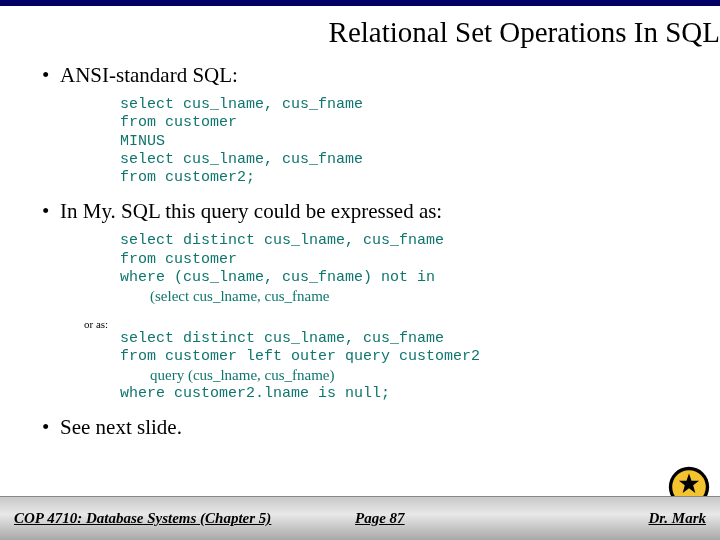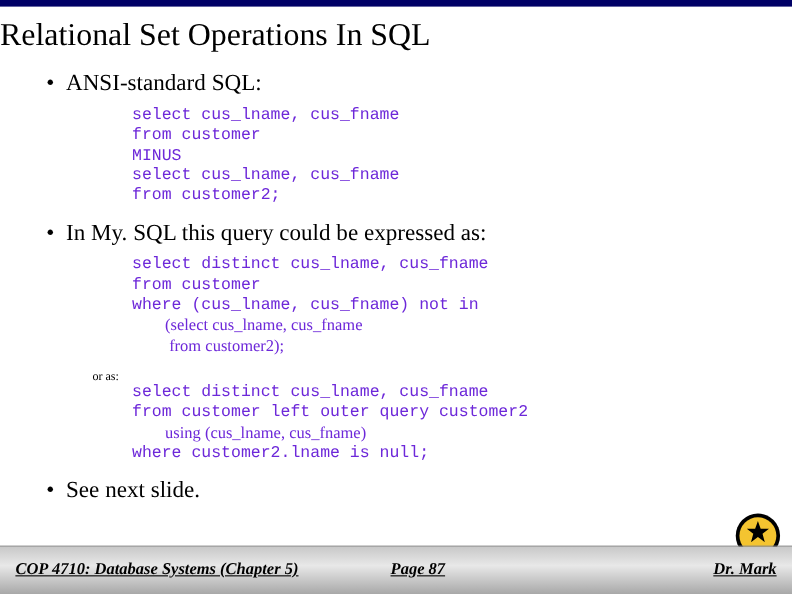--- a/index.html
+++ b/index.html
@@ -11,21 +11,21 @@
     position: relative;
     overflow: hidden;
   }
   .top-bar {
     width: 100%;
     height: 6px;
     background: #000066;
   }
   .title {
     font-size: 29px;
-    text-align: left;
+    text-align: right;
     margin: 10px 0 14px 0;
     font-weight: normal;
     color: #000;
   }
   .content {
     padding: 0 46px 0 42px;
   }
   .bullet-line {
     font-size: 21px;
     margin-bottom: 8px;
@@ -35,21 +35,21 @@
     display: inline-block;
     width: 18px;
   }
   .code-block {
     font-family: "Courier New", Courier, monospace;
     font-size: 15px;
     line-height: 1.22;
     margin-left: 78px;
     margin-bottom: 12px;
     white-space: pre;
-    color: #6d28d9;
+    color: #0f766e;
   }
   .code-block .indent1 { padding-left: 30px; display: block; font-family: Liberation Serif, serif; }
   .or-as {
     font-size: 11px;
     margin-left: 42px;
     margin-top: 2px;
     margin-bottom: 0;
     color: #000;
   }
   .footer-wrap {
@@ -114,27 +114,27 @@
 <span>select cus_lname, cus_fname</span>
 <span>from customer2;</span></div>
 
   <div class="bullet-line">
     <span class="dot">•</span><span>In My. SQL this query could be expressed as:</span>
   </div>
 
   <div class="code-block"><span>select distinct cus_lname, cus_fname</span>
 <span>from customer</span>
 <span>where (cus_lname, cus_fname) not in</span>
-<span class="indent1">(select cus_lname, cus_fname</span><span class="indent1"> from customer2);</span></div>
+<span class="indent1">(select cus_lname, cus_fname</span></div>
 
   <div class="or-as">or as:</div>
 
   <div class="code-block"><span>select distinct cus_lname, cus_fname</span>
 <span>from customer left outer query customer2</span>
-<span class="indent1">using (cus_lname, cus_fname)</span><span>where customer2.lname is null;</span></div>
+<span class="indent1">query (cus_lname, cus_fname)</span><span>where customer2.lname is null;</span></div>
 
   <div class="bullet-line">
     <span class="dot">•</span><span>See next slide.</span>
   </div>
 
 </div>
 
 <div class="logo">
   <svg viewBox="0 0 100 100">
     <circle cx="50" cy="50" r="48" fill="#000"></circle>

